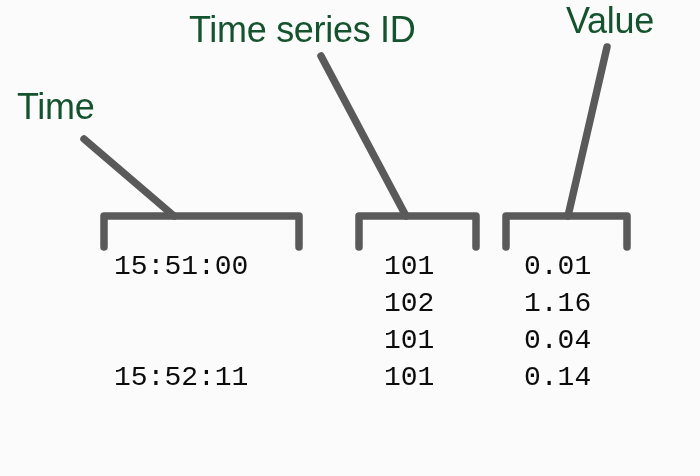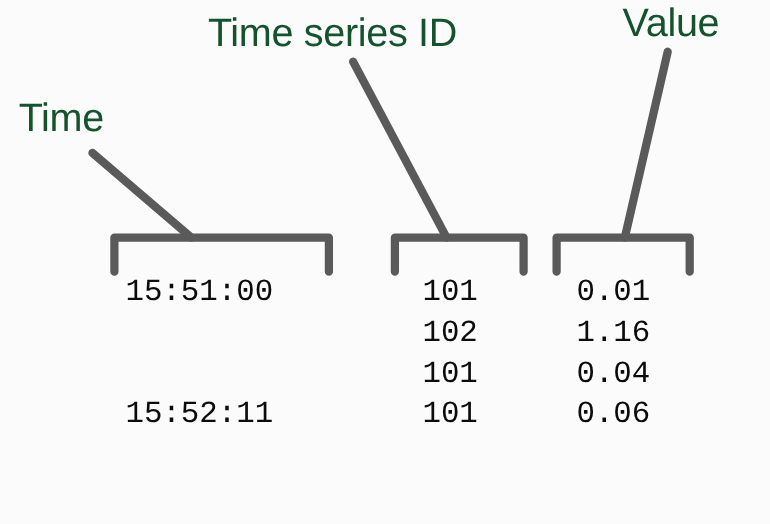--- a/index.html
+++ b/index.html
@@ -106,19 +106,19 @@
     </div>
 
     <div class="data-row">
       <span class="cell cell-series">101</span>
       <span class="cell cell-value">0.04</span>
     </div>
 
     <div class="data-row">
       <span class="cell cell-time">15:52:11</span>
       <span class="cell cell-series">101</span>
-      <span class="cell cell-value">0.06</span>
+      <span class="cell cell-value">0.14</span>
     </div>
 
 
   </div>
 
 </div>
 
 </body></html>

